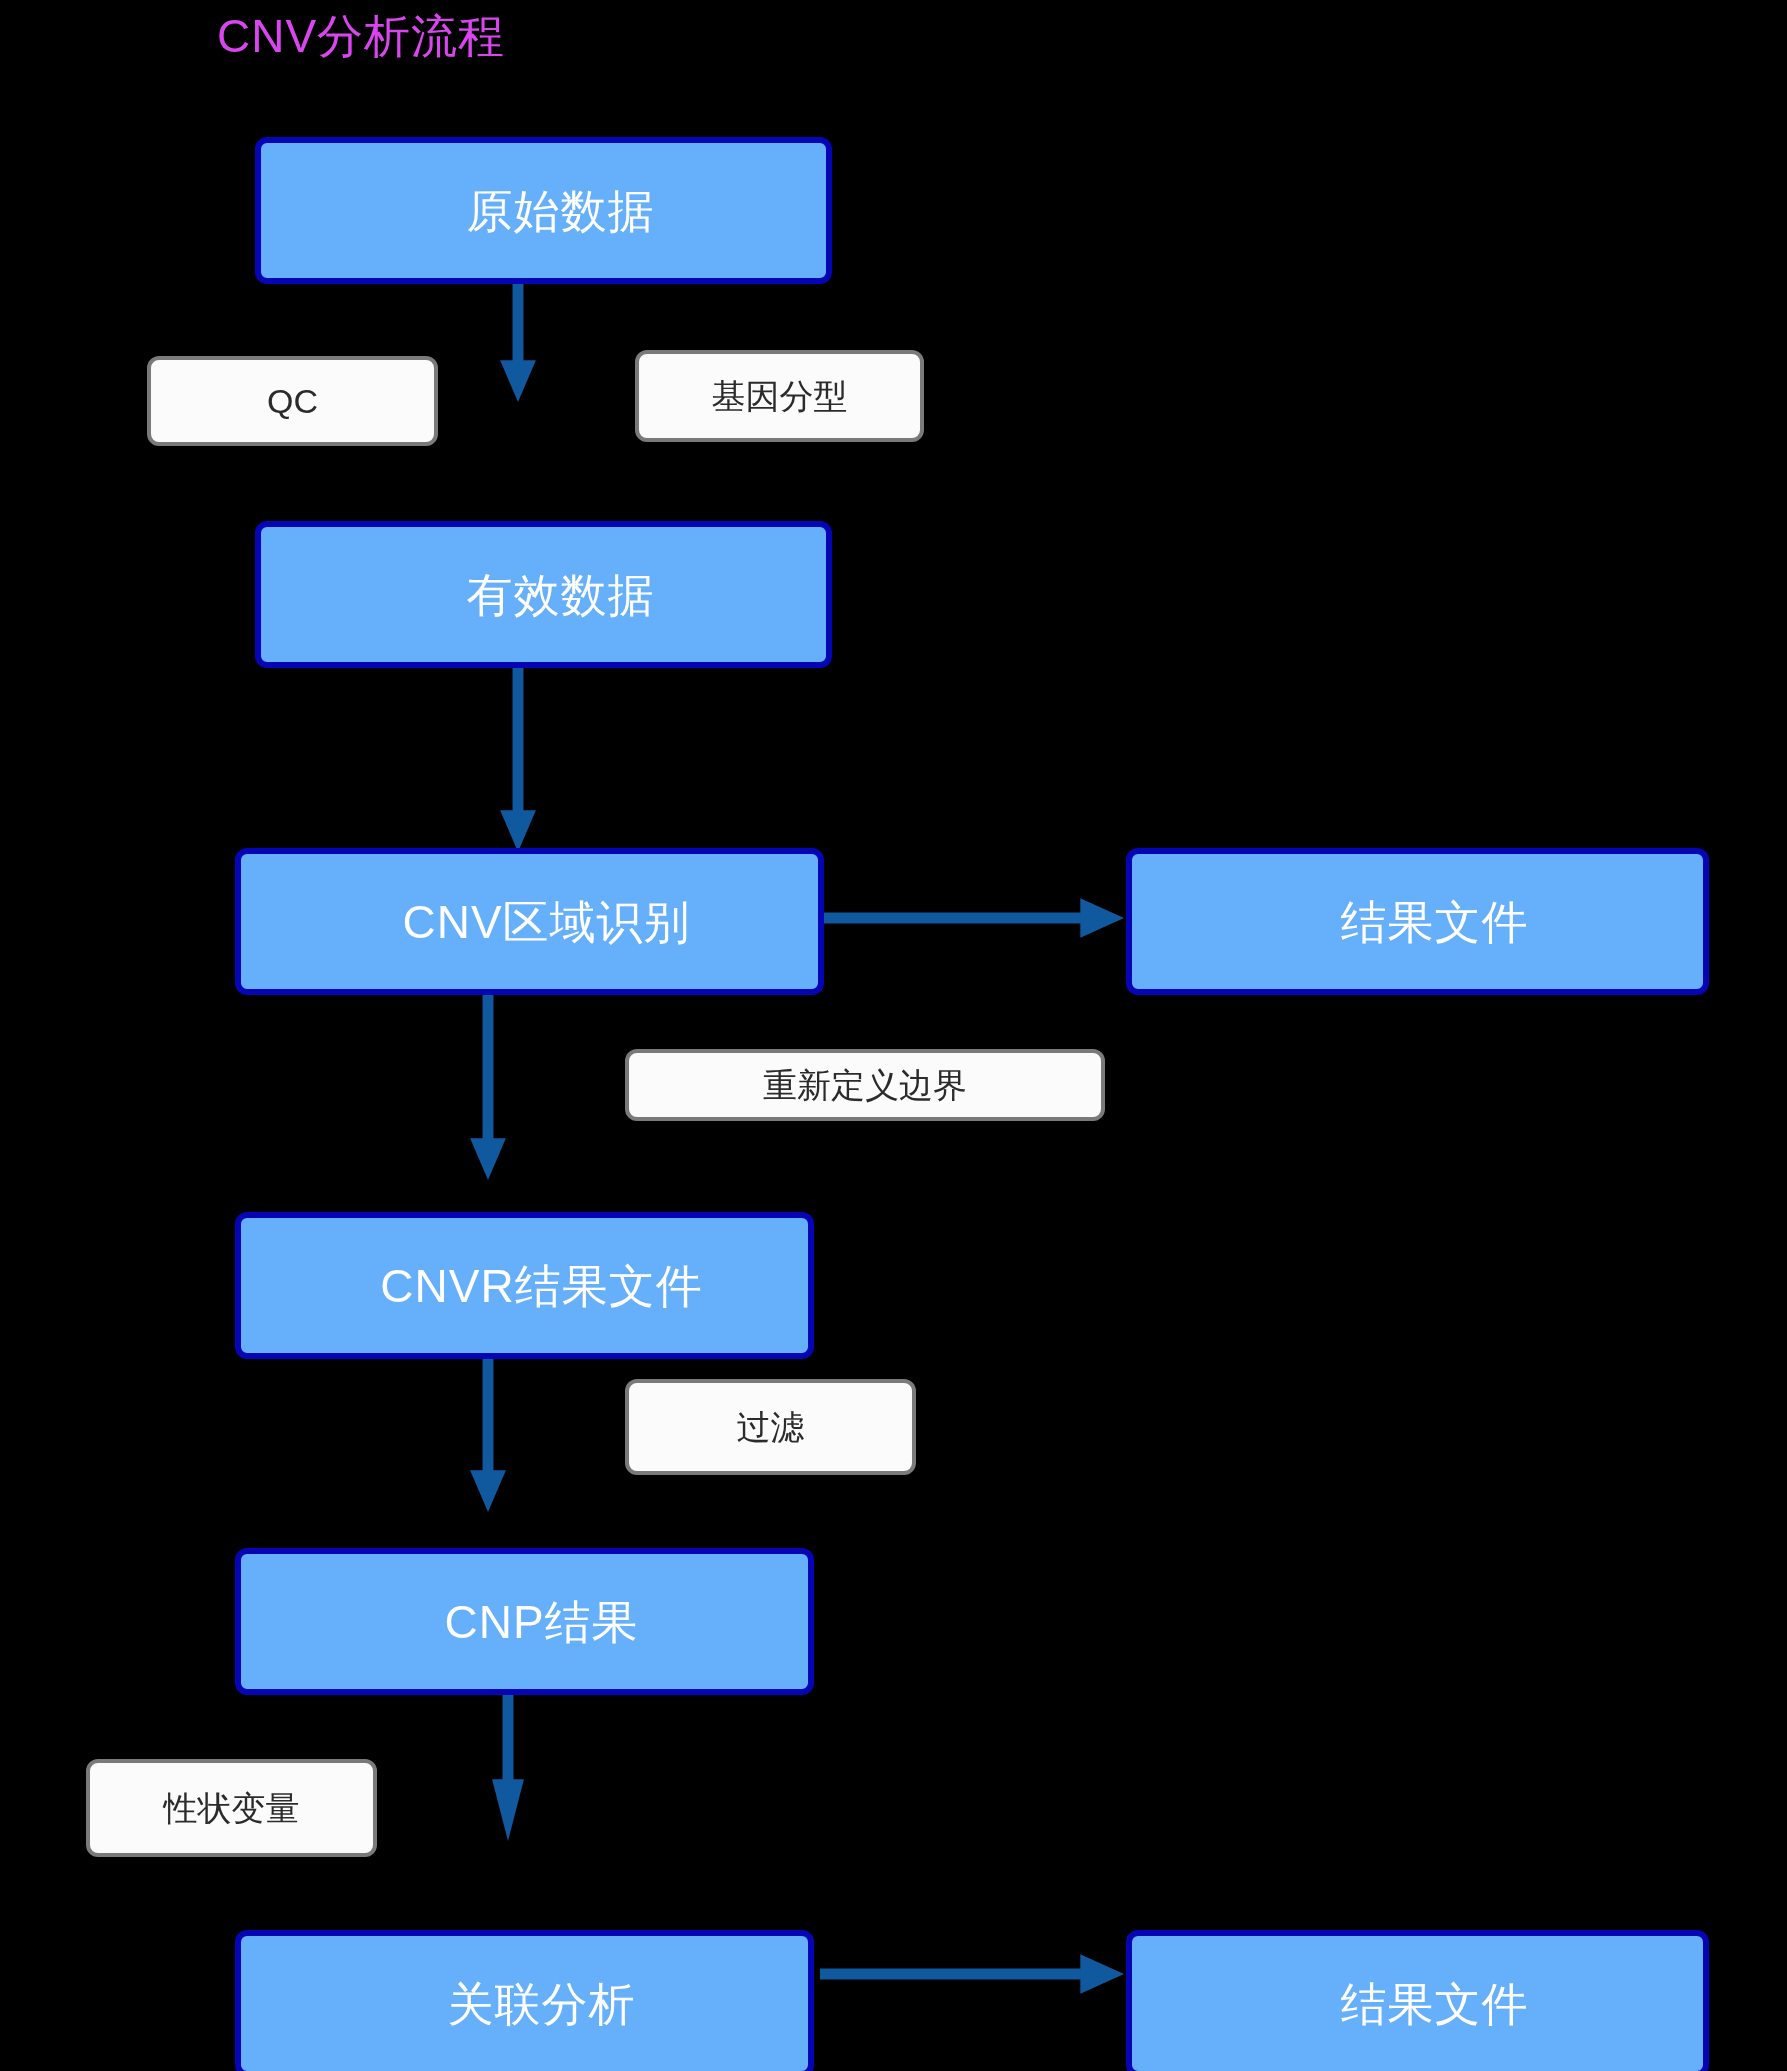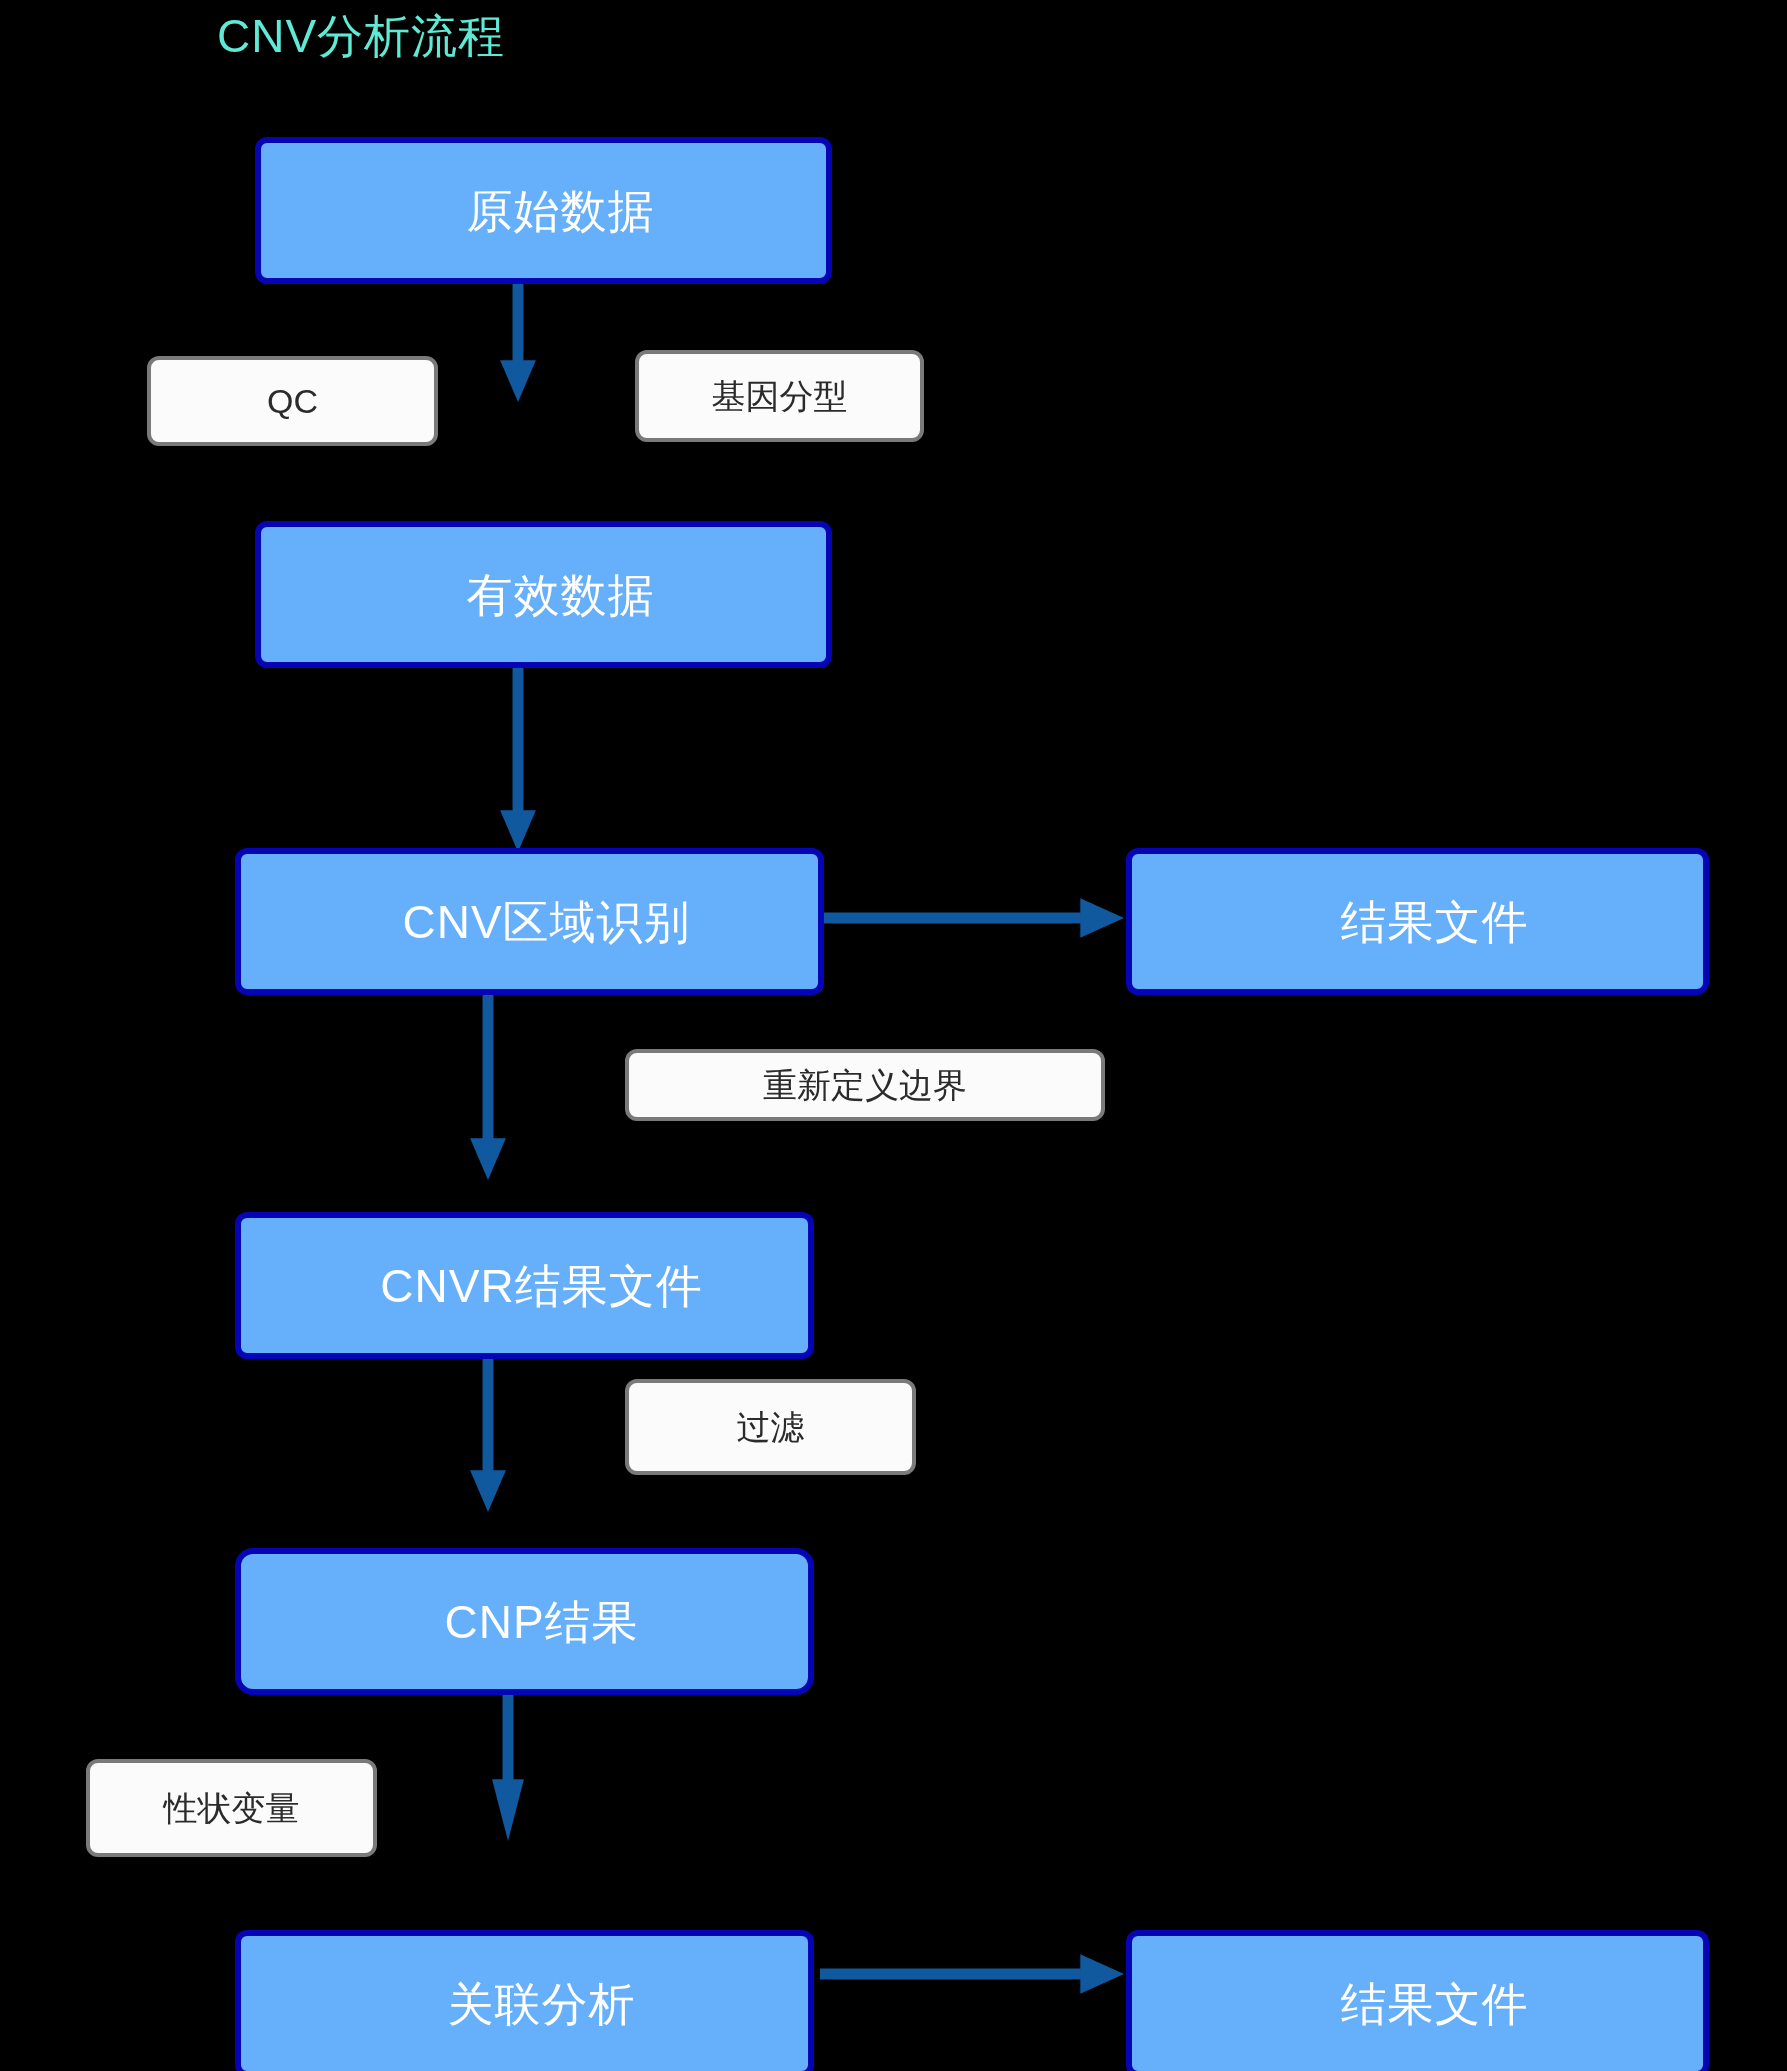--- a/index.html
+++ b/index.html
@@ -8,21 +8,21 @@
     width:1787px;
     height:2072px;
     background:#000000;
     overflow:hidden;
     font-family:"Liberation Sans","DejaVu Sans",sans-serif;
   }
   .title{
     position:absolute;
     left:217px; top:6px;
     font-size:46px;
-    color:#5eead4;
+    color:#d946ef;
     letter-spacing:1px;
     white-space:nowrap;
   }
   .pbox{
     position:absolute;
     box-sizing:border-box;
     background:#66AFFA;
     border:6px solid #0505B5;
     border-radius:12px;
     color:#ffffff;
@@ -122,21 +122,21 @@
   </div>
 
   <div class="pbox" style="left:1126px; top:848px; width:583px; height:147px;">
     <span>结果文件</span>
   </div>
 
   <div class="pbox" style="left:235px; top:1196px; width:579px; height:147px;margin-top:16px;">
     <span>CNVR结果文件</span>
   </div>
 
-  <div class="pbox" style="left:235px; top:1548px; width:579px; height:147px;border-radius:18px;">
+  <div class="pbox" style="left:235px; top:1548px; width:579px; height:147px;">
     <span>CNP结果</span>
   </div>
 
   <div class="pbox" style="left:235px; top:1930px; width:579px; height:147px;">
     <span>关联分析</span>
   </div>
 
   <div class="pbox" style="left:1126px; top:1930px; width:583px; height:147px;">
     <span>结果文件</span>
   </div>

